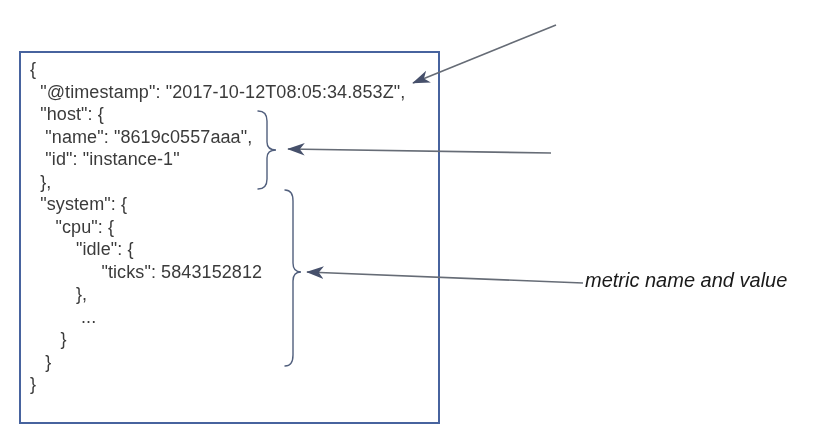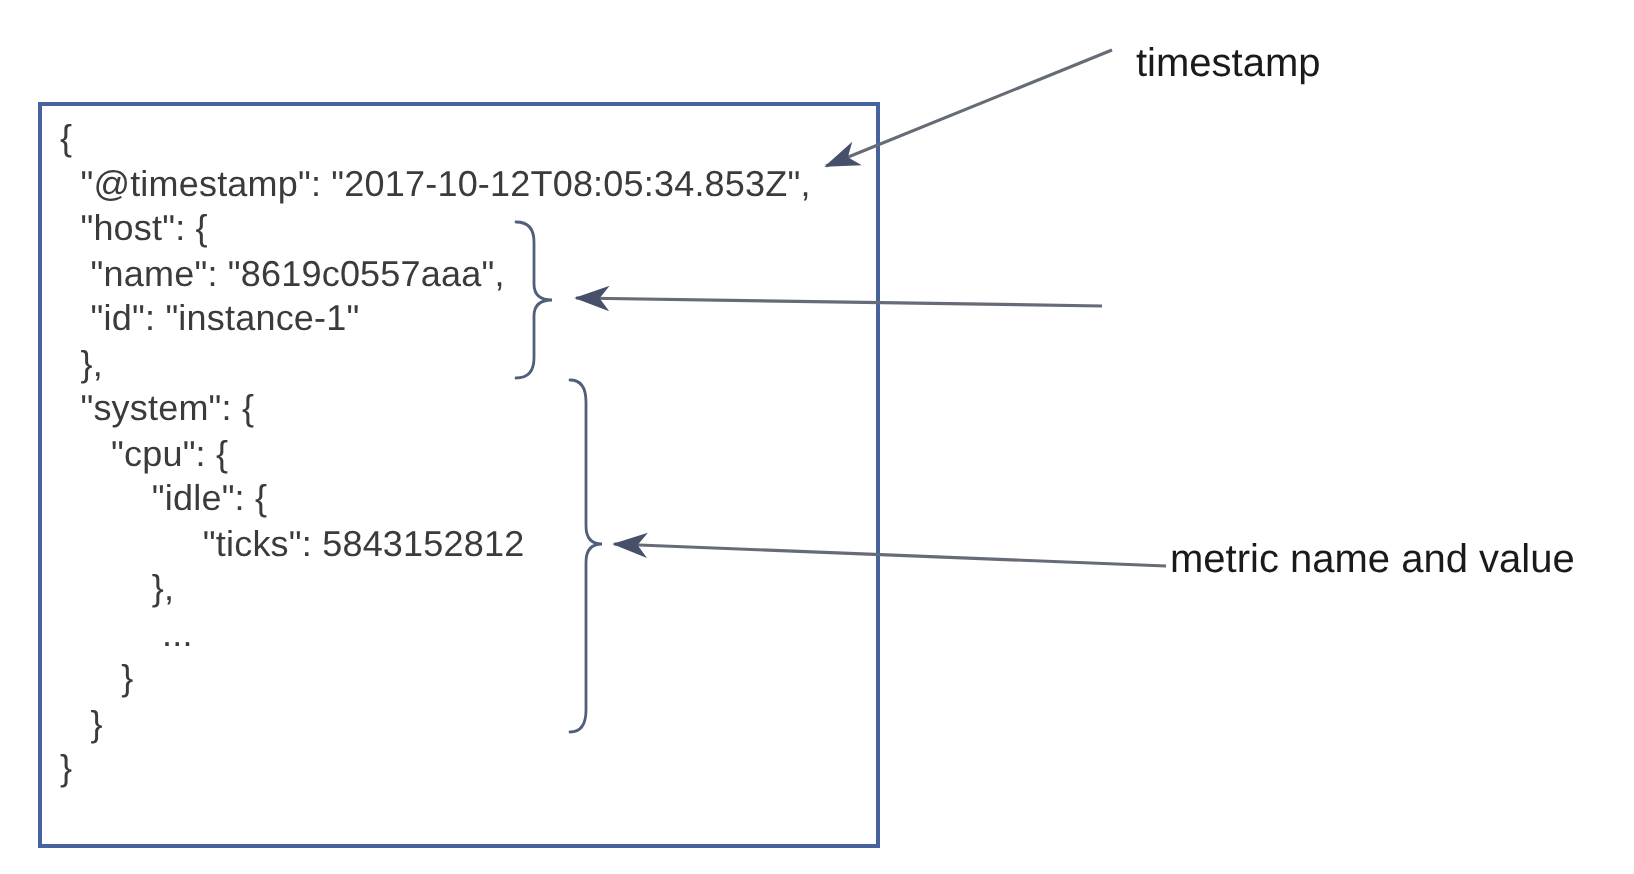--- a/index.html
+++ b/index.html
@@ -43,21 +43,21 @@
   
   .ann-label {
     position: absolute;
     font-size: 20px;
     line-height: 23px;
     color: #1a1a1a;
     white-space: nowrap;
   }
   .label-timestamp { left: 568px; top: 21px; }
   .label-dimensions { left: 570px; top: 141px; }
-  .label-metric { left: 585px; top: 269px; }
+  .label-metric { left: 585px; top: 269px; font-style: italic; }
   
   .overlay {
     position: absolute;
     left: 0;
     top: 0;
     width: 817px;
     height: 437px;
     pointer-events: none;
   }
   .arrow-line {
@@ -108,16 +108,15 @@
 
     <path class="brace" d="M 285,190 Q 293,190 293,201 L 293,263 Q 293,272 301,272 Q 293,272 293,281 L 293,355 Q 293,366 285,366"></path>
 
     <line class="arrow-line" x1="556" y1="25" x2="413" y2="83" marker-end="url(#arrowhead)"></line>
 
     <line class="arrow-line" x1="551" y1="153" x2="288" y2="149" marker-end="url(#arrowhead)"></line>
 
     <line class="arrow-line" x1="583" y1="283" x2="307" y2="272" marker-end="url(#arrowhead)"></line>
   </svg>
 
-  <div class="ann-label label-timestamp">timestamp</div>
   <div class="ann-label label-metric">metric name and value</div>
 
 </div>
 
 </body></html>

